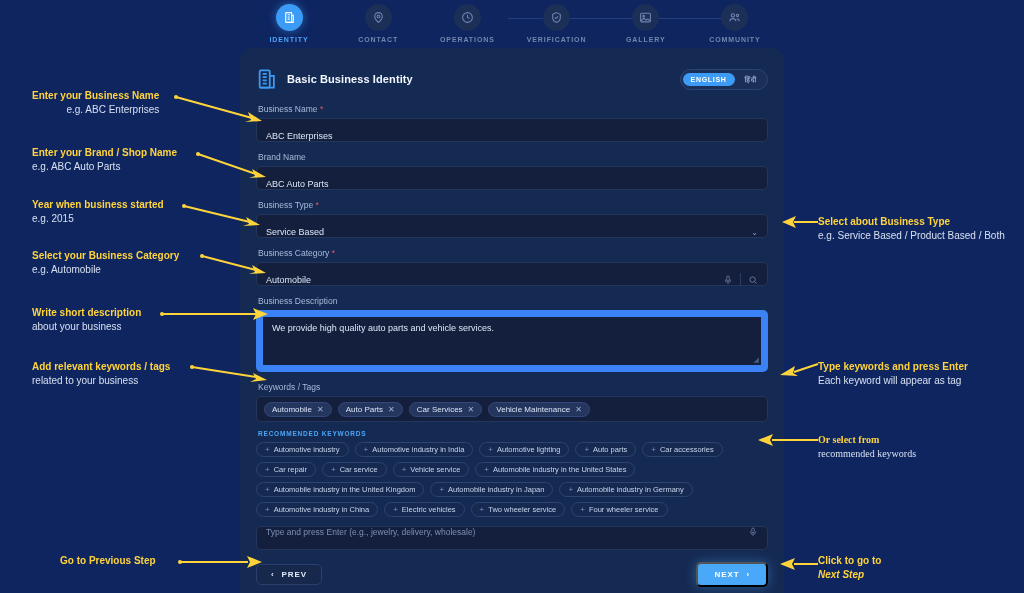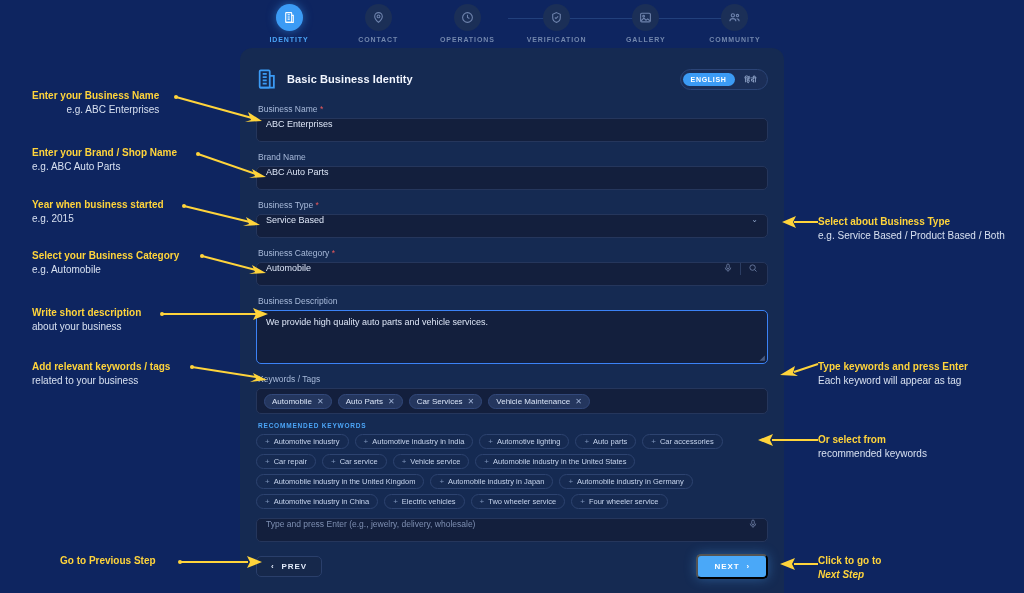--- a/index.html
+++ b/index.html
@@ -50,32 +50,32 @@
     background: #1b2e57; border: 1px solid #2b4476; border-radius: 11px; padding: 2px;
   }
   .lang-opt { font-size: 7px; font-weight: bold; letter-spacing: .7px; color: #8fa3c8; padding: 3px 8px; border-radius: 9px; }
   .lang-opt.on { background: #3b9bf5; color: #fff; }
 
   
   .flabel { font-size: 8.5px; color: #a8bada; margin: 0 0 4px 2px; }
   .flabel .req { color: #e8595b; }
   .field {
     width: 100%; height: 24px; background: #131f3d; border: 1px solid #25365c;
-    border-radius: 5px; display: flex; align-items: flex-start; padding: 0 9px;
+    border-radius: 5px; display: flex; align-items: flex-end; padding: 0 9px;
     font-size: 9px; color: #dde6f7; margin-bottom: 10px; position: relative;
   }
   .field .val { flex: 1; }
   .row2 { display: flex; gap: 12px; }
   .row2 > div { flex: 1; }
   .chev { color: #8da1c6; font-size: 8px; }
   .mic, .mag { color: #6d80a6; display: flex; align-items: center; }
   .mic svg, .mag svg { width: 10px; height: 10px; display: block; }
   .sep { width: 1px; height: 12px; background: #2b3d63; margin: 0 7px; }
   .textarea {
-    width: 100%; height: 54px; background: #131f3d; border: 1px solid #3b82f6;
+    width: 100%; height: 62px; background: #131f3d; border: 7px solid #3b82f6;
     border-radius: 5px; padding: 6px 9px; font-size: 9px; color: #dde6f7;
     margin-bottom: 10px; position: relative;
   }
   .resizer { position: absolute; right: 2px; bottom: 1px; font-size: 7px; color: #4a5c83; }
 
   
   .tagbox {
     width: 100%; min-height: 26px; background: #131f3d; border: 1px solid #25365c;
     border-radius: 5px; display: flex; align-items: center; gap: 6px; padding: 0 7px;
     margin-bottom: 8px;
@@ -466,21 +466,21 @@
   <div class="t1">Type keywords and press Enter</div>
   <div class="t2">Each keyword will appear as tag</div>
 </div>
 <div class="arrow" style="left:778px; top:360px;">
   <svg width="42" height="20" viewBox="0 0 42 20">
         <path d="M40 4 L16 12" stroke="#ffd43b" stroke-width="2" fill="none"></path>
         <path d="M2 15 L17 6 L15 13 L20 16 Z" fill="#ffd43b"></path>
       </svg>
 </div>
 
-<div class="anno" style="left:818px; top:433px; width:200px;">
+<div class="anno" style="left:818px; top:433px; width:200px;font-family:Liberation Serif, serif;">
   <div class="t1">Or select from</div>
   <div class="t2">recommended keywords</div>
 </div>
 <div class="arrow" style="left:756px; top:432px;">
   <svg width="64" height="16" viewBox="0 0 64 16">
         <path d="M62 8 L16 8" stroke="#ffd43b" stroke-width="2" fill="none"></path>
         <path d="M2 8 L17 2 L14 8 L17 14 Z" fill="#ffd43b"></path>
       </svg>
 </div>
 

